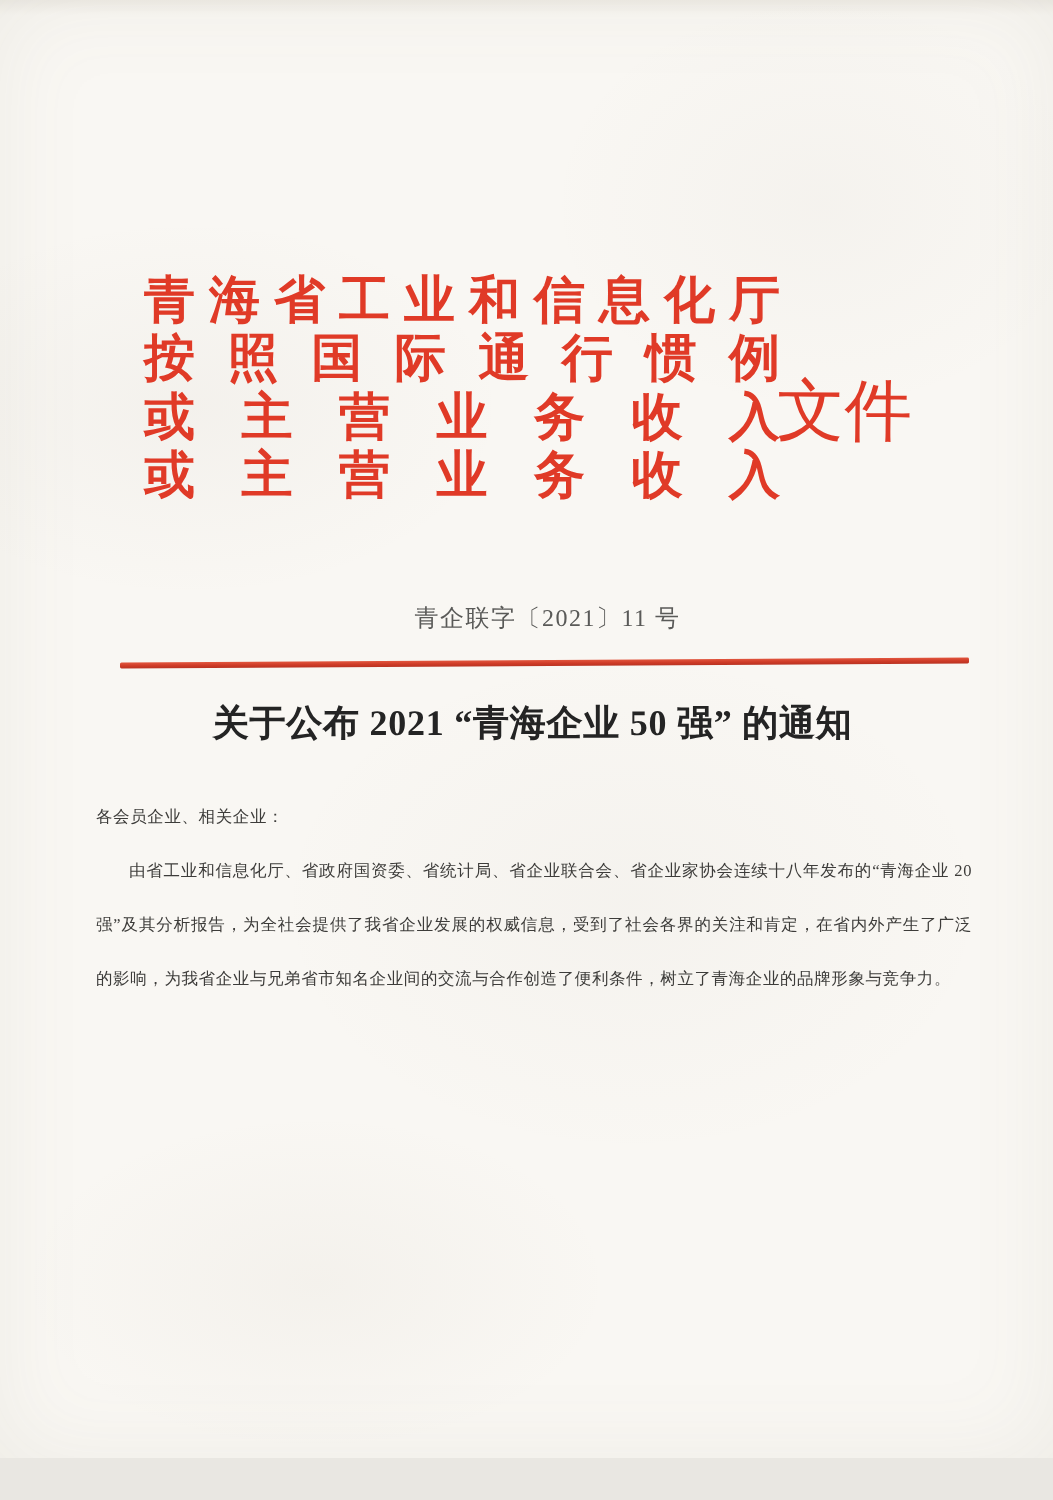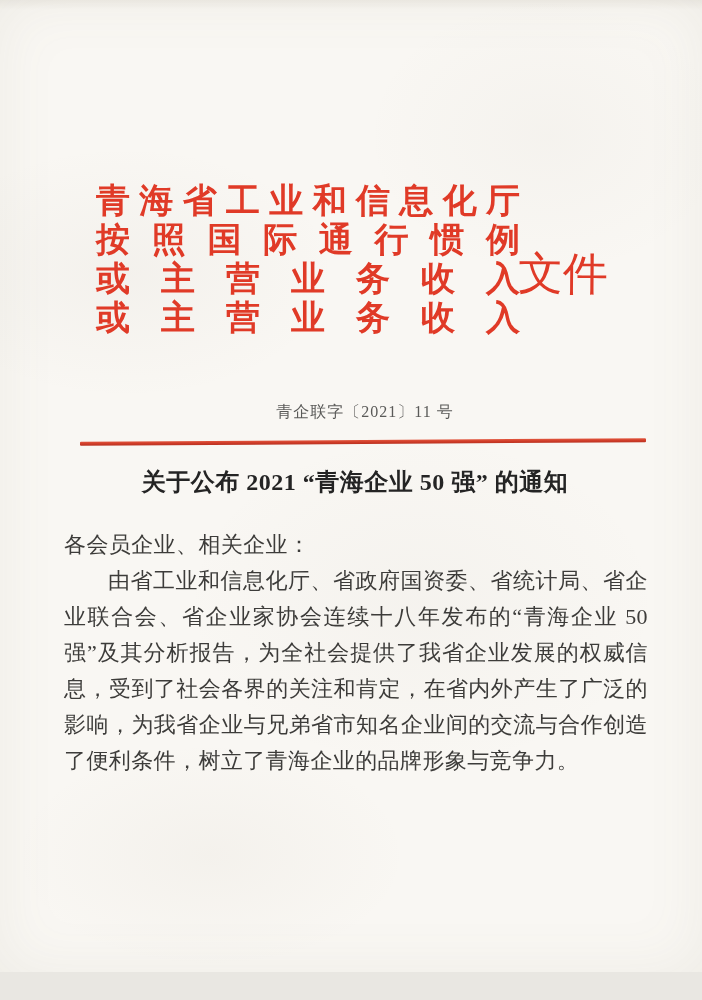--- a/index.html
+++ b/index.html
@@ -99,21 +99,21 @@
     color: #242424;
     letter-spacing: 0.5px;
   }
 
   
   .body {
     position: absolute;
     top: 527px;
     left: 64px;
     width: 584px;
-    font-size: 22px;
+    font-size: 11px;
     line-height: 36px;
     color: #3d3c3a;
     text-align: justify;
     letter-spacing: 0.4px;
   }
   .body p { margin: 0; }
   .salutation { text-indent: 0; }
   .para { text-indent: 2em; }
 </style>
 </head>
@@ -131,16 +131,16 @@
   <div class="doc-label">文件</div>
 
   <div class="doc-number">青企联字〔2021〕11 号</div>
 
   <div class="red-rule"></div>
 
   <h1 class="title">关于公布 2021 “青海企业 50 强” 的通知</h1>
 
   <div class="body">
     <p class="salutation">各会员企业、相关企业：</p>
-    <p class="para">由省工业和信息化厅、省政府国资委、省统计局、省企业联合会、省企业家协会连续十八年发布的“青海企业 50 强”及其分析报告，为全社会提供了我省企业发展的权威信息，受到了社会各界的关注和肯定，在省内外产生了广泛的影响，为我省企业与兄弟省市知名企业间的交流与合作创造了便利条件，树立了青海企业的品牌形象与竞争力。</p>
+    <p class="para">由省工业和信息化厅、省政府国资委、省统计局、省企业联合会、省企业家协会连续十八年发布的“青海企业 20 强”及其分析报告，为全社会提供了我省企业发展的权威信息，受到了社会各界的关注和肯定，在省内外产生了广泛的影响，为我省企业与兄弟省市知名企业间的交流与合作创造了便利条件，树立了青海企业的品牌形象与竞争力。</p>
   </div>
 
 </div>
 
 </body></html>

